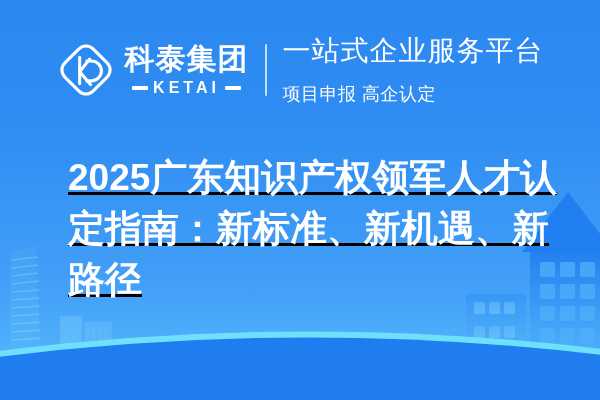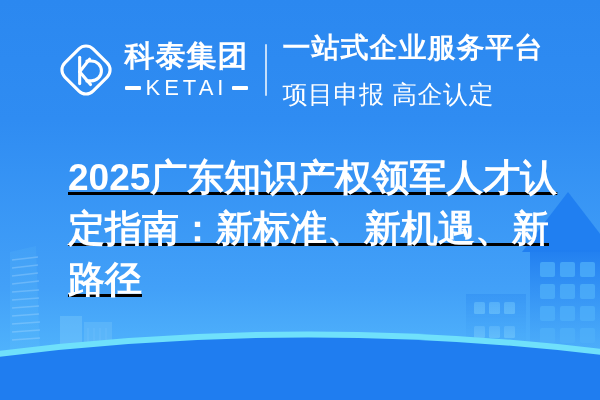--- a/index.html
+++ b/index.html
@@ -81,22 +81,22 @@
 
   .logo-rule {
     display: block;
     width: 16px;
     height: 4px;
     background: #ffffff;
     border-radius: 1px;
   }
 
   .logo-en {
-    font-size: 22px;
-    font-weight: 400;
+    font-size: 16px;
+    font-weight: 700;
     color: #ffffff;
     letter-spacing: 4px;
     white-space: nowrap;
   }
 
   .divider {
     width: 2px;
     height: 52px;
     background: rgba(255,255,255,0.72);
     margin: 0 16px;
@@ -105,29 +105,29 @@
 
   .tagline {
     display: flex;
     flex-direction: column;
     align-items: flex-start;
     line-height: 1;
   }
 
   .tagline-main {
     font-size: 28px;
-    font-weight: 700;
+    font-weight: 400;
     color: #ffffff;
     letter-spacing: 1px;
     white-space: nowrap;
   }
 
   .tagline-sub {
     margin-top: 20px;
-    font-size: 25px;
+    font-size: 18px;
     font-weight: 400;
     color: #ffffff;
     letter-spacing: 0.5px;
     white-space: nowrap;
   }
 
   
   .title-wrap {
     position: absolute;
     left: 68px;

